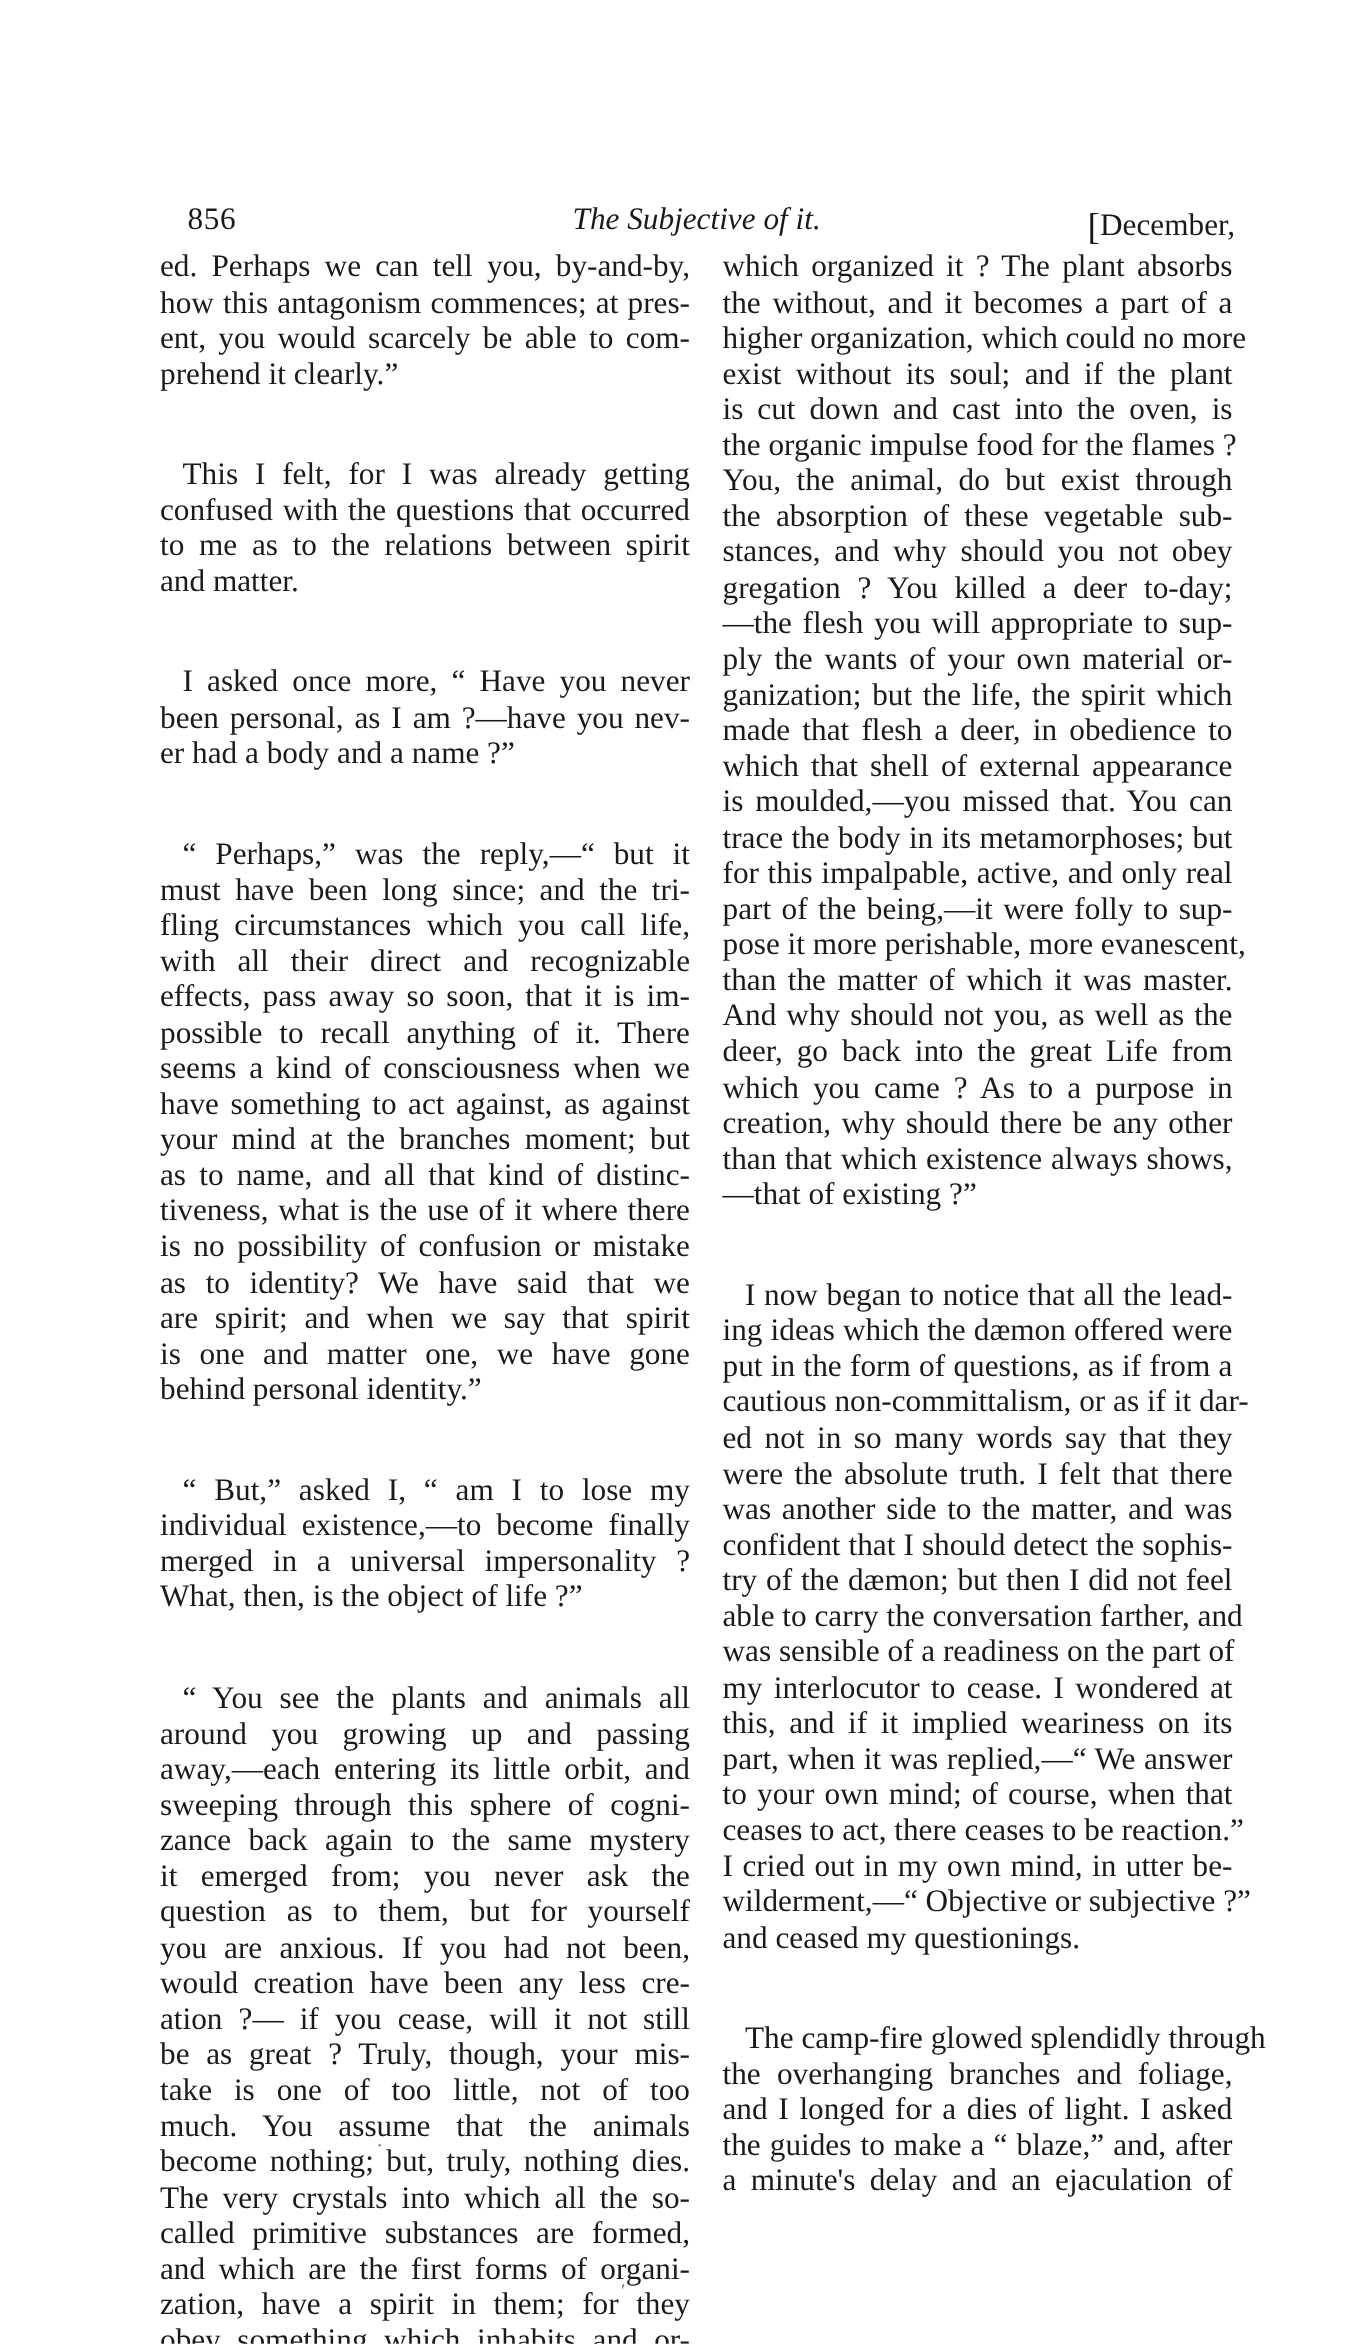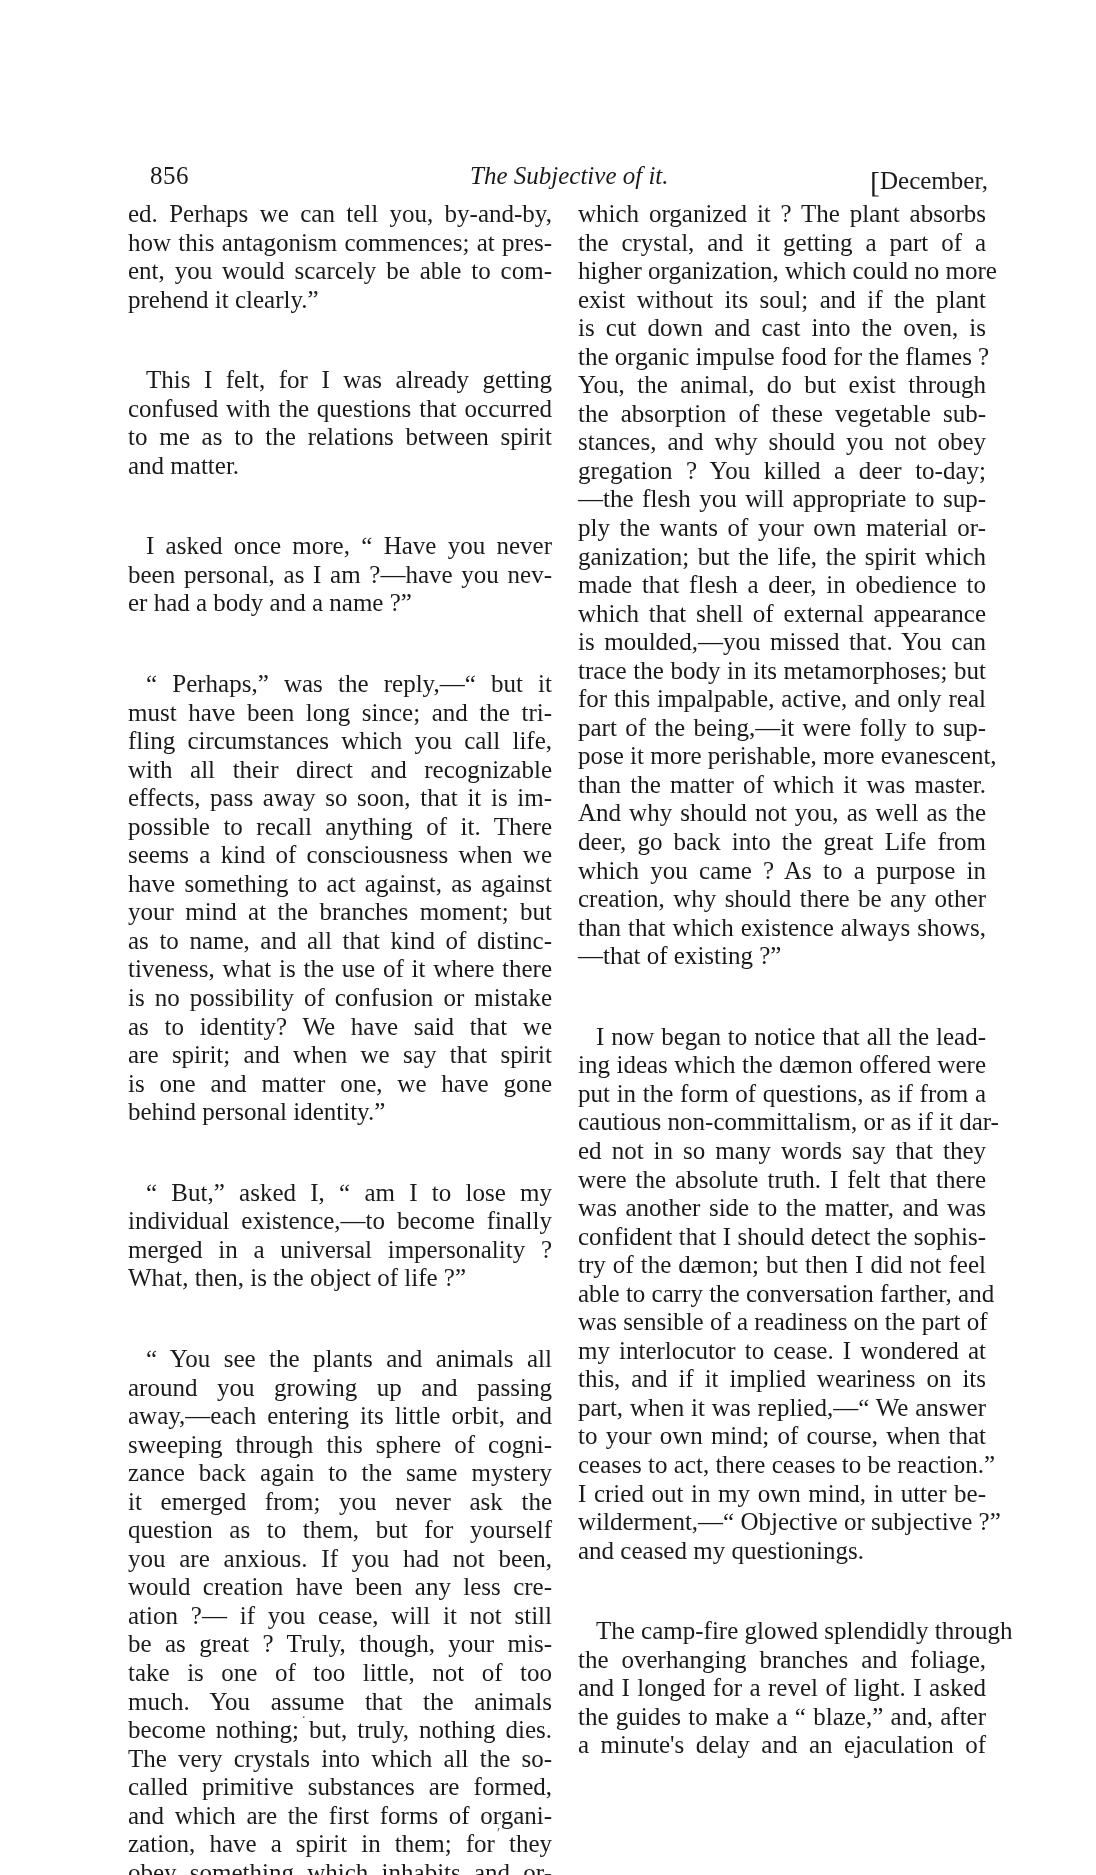--- a/index.html
+++ b/index.html
@@ -1,19 +1,19 @@
 <!DOCTYPE html>
 <html><head>
 <meta charset="utf-8">
 <style>
   html, body { margin: 0; padding: 0; background: #ffffff; }
   body { width: 1096px; height: 1875px; position: relative; overflow: hidden; color: #1a1a1a; font-family: "Liberation Serif", "DejaVu Serif", serif; }
   .header { position: absolute; top: 160px; left: 128px; width: 860px; height: 40px; }
   .pg-num { position: absolute; left: 22px; top: 2px; font-size: 25px; letter-spacing: 0.5px; }
-  .run-title { position: absolute; left: 330px; top: 2px; font-size: 25px; font-style: italic; margin-left: 12px; }
+  .run-title { position: absolute; left: 330px; top: 2px; font-size: 25px; font-style: italic; }
   .month { position: absolute; right: 0; top: 2px; font-size: 25px; }
   .month .bracket { font-size: 30px; position: relative; top: 3px; }
   .col { position: absolute; top: 200px; font-size: 25px; line-height: 28.55px; }
   .col-left { left: 128px; width: 424px; }
   .col-right { left: 578px; width: 408px; }
   .line { display: block; text-align: justify; text-align-last: justify; white-space: nowrap; height: 28.55px; overflow: visible; }
   .line.last { text-align-last: left; }
   .line.indent { padding-left: 18px; margin-top: 48px; }
   .gap { height: 4px; display: block; }
   .mark { position: absolute; font-size: 14px; color: #555; }
@@ -94,21 +94,21 @@
       <span class="line">and which are the first forms of organi-</span>
       <span class="line">zation, have a spirit in them; for they</span>
       <span class="line">obey something which inhabits and or-</span>
       <span class="line">ganizes them.  If you could decompose</span>
       <span class="line">the crystal, would you annihilate the soul</span>
     </div>
   </div>
 <div class="col col-right" id="col-right">
     <div>
       <span class="line">which organized it ?  The plant absorbs</span>
-      <span class="line">the crystal, and it getting a part of a</span>
+      <span class="line">the without, and it becomes a part of a</span>
       <span class="line">higher organization, which could no more</span>
       <span class="line">exist without its soul; and if the plant</span>
       <span class="line">is cut down and cast into the oven, is</span>
       <span class="line">the organic impulse food for the flames ?</span>
       <span class="line">You, the animal, do but exist through</span>
       <span class="line">the absorption of these vegetable sub-</span>
       <span class="line">stances, and why should you not obey</span>
       <span class="line">gregation ?  You killed a deer to-day;</span>
       <span class="line">—the flesh you will appropriate to sup-</span>
       <span class="line">ply the wants of your own material or-</span>
@@ -147,20 +147,20 @@
       <span class="line">to your own mind; of course, when that</span>
       <span class="line">ceases to act, there ceases to be reaction.”</span>
       <span class="line">I cried out in my own mind, in utter be-</span>
       <span class="line">wilderment,—“ Objective or subjective ?”</span>
       <span class="line last">and ceased my questionings.</span>
     </div>
     <span class="gap"></span>
     <div>
       <span class="line indent">The camp-fire glowed splendidly through</span>
       <span class="line">the overhanging branches and foliage,</span>
-      <span class="line">and I longed for a revel of light.  I asked</span>
+      <span class="line">and I longed for a dies of light.  I asked</span>
       <span class="line">the guides to make a “ blaze,” and, after</span>
       <span class="line">a minute's delay and an ejaculation of</span>
     </div>
   </div>
 
 <span class="mark" style="left:302px; top:1706px;">.</span>
 <span class="mark" style="left:497px; top:1826px;">′</span>
 
 </body></html>

